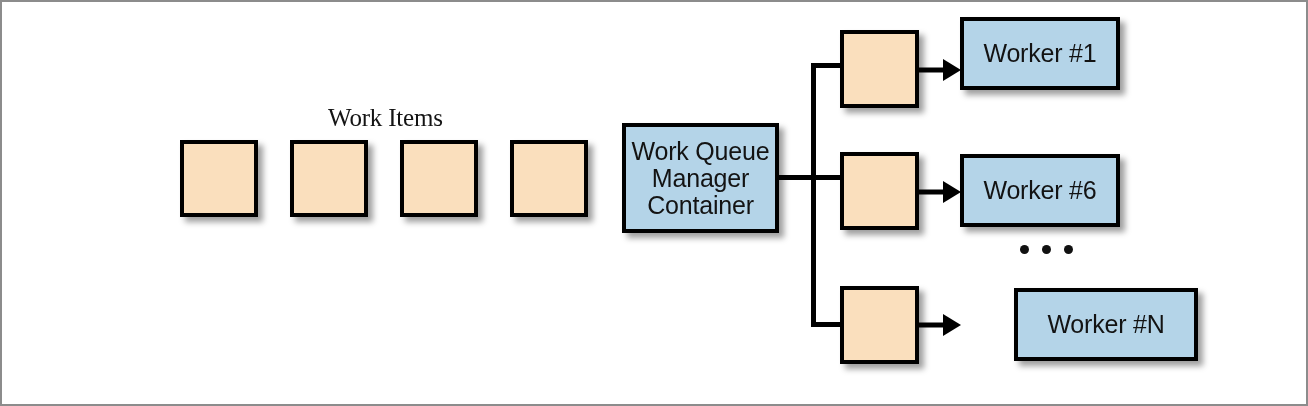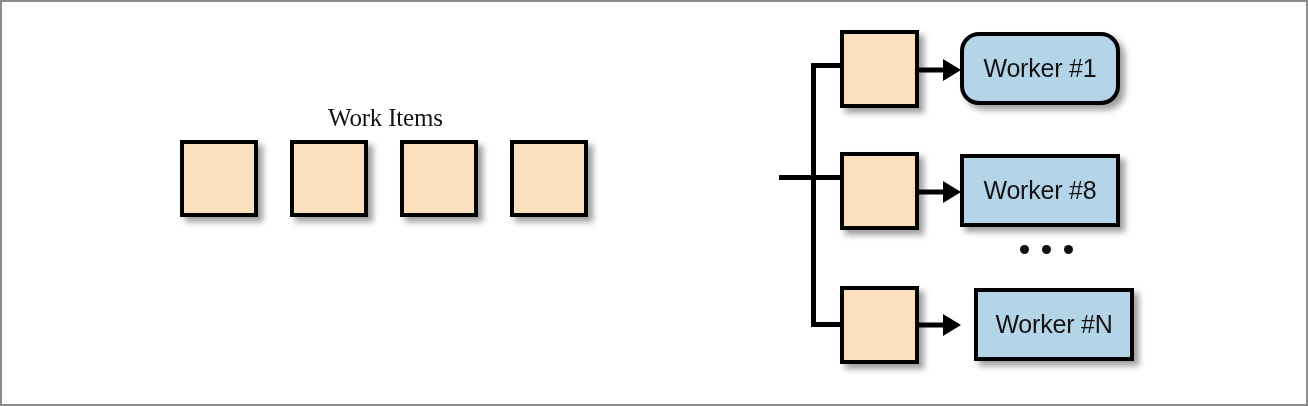--- a/index.html
+++ b/index.html
@@ -124,20 +124,25 @@
     </div>
 
     <div class="box orange" style="left:400px; top:140px; width:78px; height:77px;">
       <span class="box-label"></span>
     </div>
 
     <div class="box orange" style="left:510px; top:140px; width:78px; height:77px;">
       <span class="box-label"></span>
     </div>
 
+    <div class="box blue" style="left:622px; top:123px; width:157px; height:110px;">
+      <span class="box-label">Work Queue
+Manager
+Container</span>
+    </div>
 
     <div class="line" style="left:779px; top:175px; width:37px; height:5px;"></div>
 
     <div class="line" style="left:811px; top:63px; width:5px; height:264px;"></div>
 
     <div class="line" style="left:811px; top:63px; width:34px; height:5px;"></div>
 
     <div class="line" style="left:811px; top:175px; width:34px; height:5px;"></div>
 
     <div class="line" style="left:811px; top:322px; width:34px; height:5px;"></div>
@@ -162,29 +167,29 @@
     <svg class="arrow-svg" style="left:919px; top:174px;" width="44" height="36" viewBox="0 0 44 36">
       <line x1="0" y1="18" x2="28" y2="18" stroke="#000000" stroke-width="5"></line>
       <polygon points="24,7 42,18 24,29" fill="#000000"></polygon>
     </svg>
 
     <svg class="arrow-svg" style="left:919px; top:307px;" width="44" height="36" viewBox="0 0 44 36">
       <line x1="0" y1="18" x2="28" y2="18" stroke="#000000" stroke-width="5"></line>
       <polygon points="24,7 42,18 24,29" fill="#000000"></polygon>
     </svg>
 
-    <div class="box blue" style="left:960px; top:32px; width:160px; height:73px;border-radius:19px;">
+    <div class="box blue" style="left:960px; top:17px; width:160px; height:73px;">
       <span class="box-label worker-label">Worker #1</span>
     </div>
 
     <div class="box blue" style="left:960px; top:154px; width:160px; height:73px;">
-      <span class="box-label worker-label">Worker #8</span>
+      <span class="box-label worker-label">Worker #6</span>
     </div>
 
-    <div class="box blue" style="left:974px; top:288px; width:160px; height:73px;">
+    <div class="box blue" style="left:1014px; top:288px; width:184px; height:73px;">
       <span class="box-label worker-label">Worker #N</span>
     </div>
 
     <div class="ellipsis" style="left:1020px; top:245px;">
       <span class="dot"></span>
       <span class="dot"></span>
       <span class="dot"></span>
     </div>
 
   </div>

